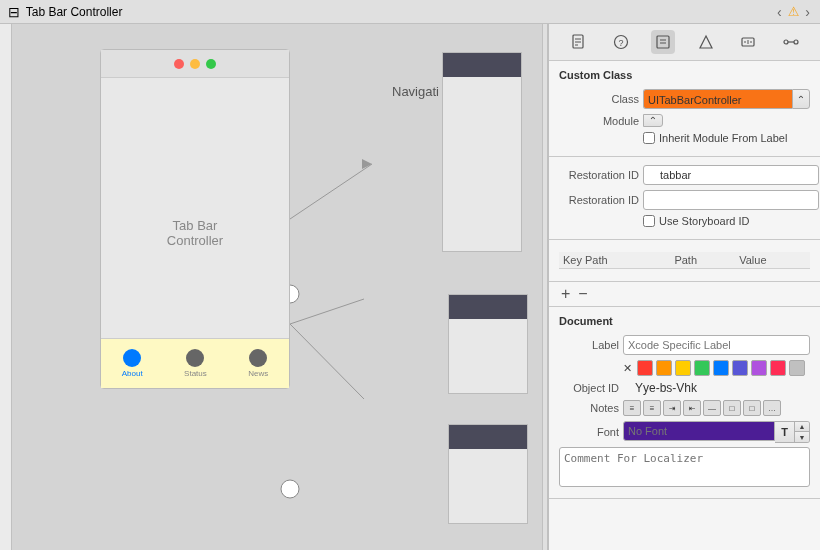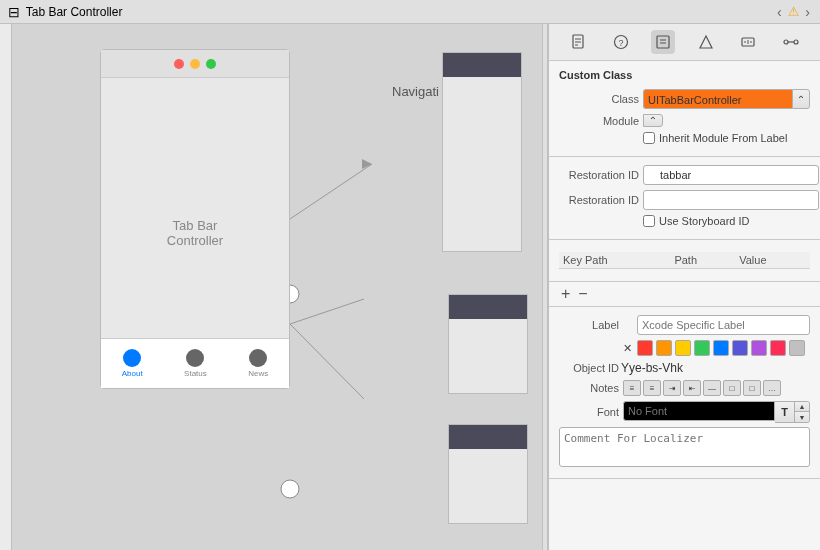--- a/index.html
+++ b/index.html
@@ -92,21 +92,21 @@
       font-size: 13px;
       color: #888;
       text-align: center;
     }
     .device-tab-bar {
       position: absolute;
       bottom: 0;
       left: 0;
       right: 0;
       height: 50px;
-      background: #ffffff;
+      background: #fef9c3;
       border-top: 1px solid #ccc;
       display: flex;
       align-items: center;
       justify-content: space-around;
     }
     .tab-item {
       display: flex;
       flex-direction: column;
       align-items: center;
       gap: 2px;
@@ -290,21 +290,21 @@
       cursor: pointer;
       line-height: 1;
       padding: 0 2px;
     }
 
     
     .label-row {
       display: flex;
       align-items: center;
       margin-bottom: 5px;
-      gap: 18px;
+      gap: 4px;
     }
     .label-label {
       font-size: 11px;
       color: #555;
       text-align: right;
       width: 60px;
       flex-shrink: 0;
     }
     .label-input {
       flex: 1;
@@ -333,21 +333,21 @@
     .color-x {
       font-size: 11px;
       color: #444;
       cursor: pointer;
       margin-right: 2px;
     }
     .obj-id-row {
       display: flex;
       align-items: center;
       margin-bottom: 5px;
-      gap: 2px;
+      gap: 16px;
     }
     .obj-id-label {
       font-size: 11px;
       color: #555;
       text-align: right;
       width: 60px;
       flex-shrink: 0;
     }
     .obj-id-value {
       font-size: 12px;
@@ -455,21 +455,21 @@
       position: relative;
       display: flex;
     }
     .font-input {
       flex: 1;
       height: 20px;
       border: 1px solid #b0b0b0;
       border-radius: 3px 0 0 3px;
       padding: 0 4px;
       font-size: 11px;
-      background: #000000;
+      background: #4c1d95;
       color: #888;
     }
     .font-t-btn {
       width: 20px;
       background: linear-gradient(to bottom, #f0f0f0, #e0e0e0);
       border: 1px solid #b0b0b0;
       border-left: none;
       display: flex;
       align-items: center;
       justify-content: center;
@@ -737,20 +737,21 @@
         </tbody>
       </table>
     </div>
 
     <div class="add-remove-row">
       <span class="icon-btn">+</span>
       <span class="icon-btn">−</span>
     </div>
 
     <div class="section">
+      <div class="section-title">Document</div>
       <div class="label-row">
         <span class="label-label">Label</span>
         <input class="label-input" type="text" placeholder="Xcode Specific Label" style="">
       </div>
 
       <div class="color-row">
         <span class="color-x">✕</span>
         <div class="color-swatch" style="background:#FF3B30;"></div>
         <div class="color-swatch" style="background:#FF9500;"></div>
         <div class="color-swatch" style="background:#FFCC00;"></div>

